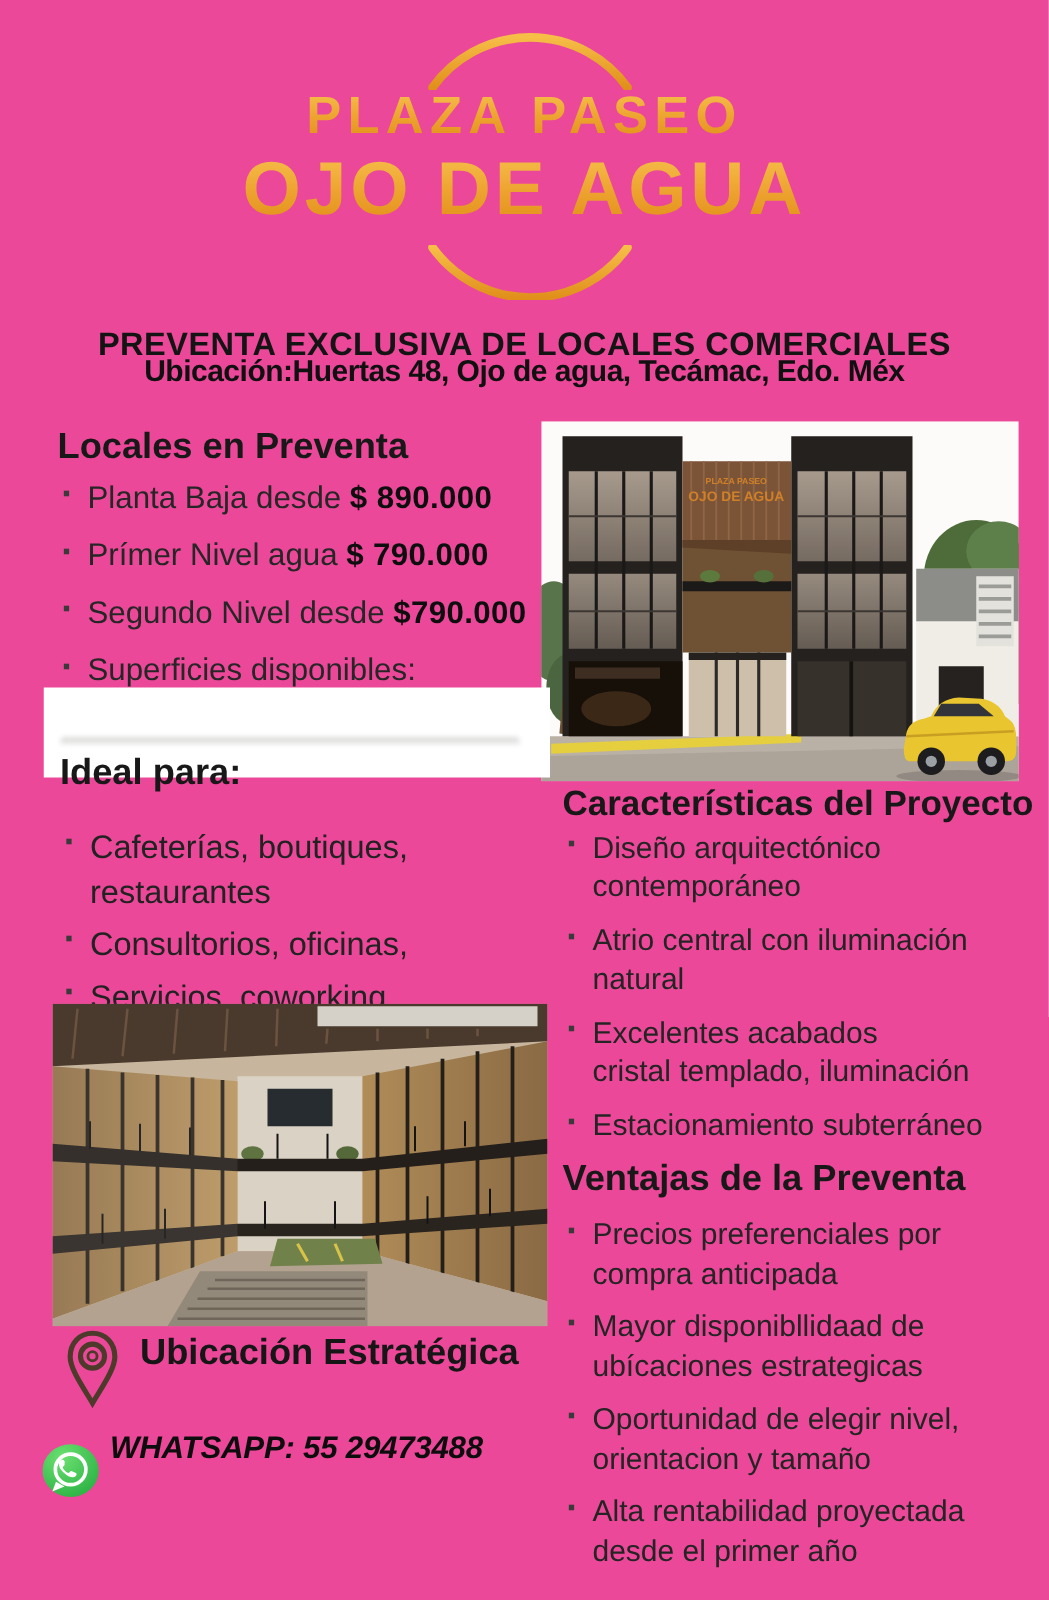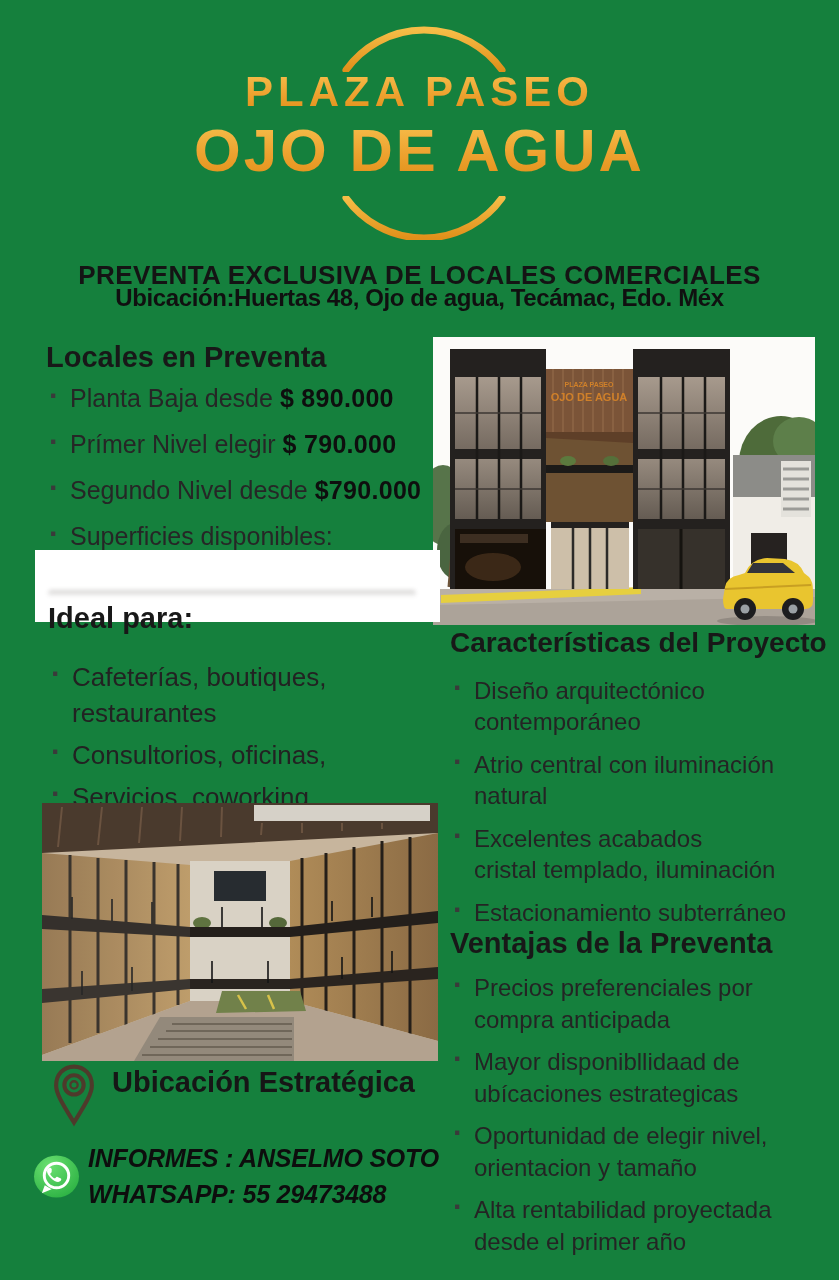--- a/index.html
+++ b/index.html
@@ -1,19 +1,19 @@
 <!DOCTYPE html>
 <html><head>
 <meta charset="utf-8">
 <style>
   html,body{margin:0;padding:0;}
   body{background:#e8e6e2;font-family:"Liberation Sans",sans-serif;}
   .flyer{
     position:relative;width:839px;height:1280px;margin:0 auto;
-    background:#15803d;overflow:hidden;color:#1a1a1a;
+    background:#ec4899;overflow:hidden;color:#1a1a1a;
   }
   
   .logo-arc{position:absolute;left:340px;width:168px;}
   .arc-top{top:26px;height:46px;}
   .arc-bottom{top:196px;height:44px;}
   .logo-line{
     position:absolute;left:0;width:100%;text-align:center;font-weight:700;
     background:linear-gradient(180deg,#f8c451 0%,#eda22f 55%,#df8d15 100%);
     -webkit-background-clip:text;background-clip:text;color:transparent;
   }
@@ -52,21 +52,21 @@
   .building-img{position:absolute;left:433px;top:337px;width:382px;height:288px;}
   .atrium-img{position:absolute;left:42px;top:803px;width:396px;height:258px;}
   
   .ideal{position:absolute;left:48px;top:602px;width:394px;}
   .ideal h2{font-size:29px;}
   .ideal ul{margin-top:24px;}
   .ideal li{font-size:26px;line-height:36px;margin-bottom:6px;color:#222;}
   
   .caract{position:absolute;left:450px;top:627px;width:386px;}
   .caract h2{font-size:28px;}
-  .caract ul{margin-top:16px;}
+  .caract ul{margin-top:4px;}
   .caract li{font-size:24px;line-height:31px;margin-bottom:12px;color:#242424;}
   .ventajas{position:absolute;left:450px;top:927px;width:392px;}
   .ventajas h2{font-size:29px;}
   .ventajas ul{margin-top:12px;}
   .ventajas li{font-size:24px;line-height:31.5px;margin-bottom:11px;color:#242424;}
   
   .pin-icon{position:absolute;left:52px;top:1060px;}
   .ubic-label{position:absolute;left:112px;top:1066px;font-size:29px;font-weight:700;color:#161616;}
   .wa-icon{position:absolute;left:33px;top:1155px;}
   .contact-text{
@@ -100,21 +100,21 @@
     <path d="M6 2 A 96 96 0 0 0 162 2" fill="none" stroke="url(#g2)" stroke-width="7" stroke-linecap="round"></path>
   </svg>
 
   <div class="main-title">PREVENTA EXCLUSIVA DE LOCALES COMERCIALES</div>
   <div class="location-line"><span class="loc-label">Ubicación:</span><span>Huertas 48, Ojo de agua, Tecámac, Edo. Méx</span></div>
 
   <section class="locales">
     <h2>Locales en Preventa</h2>
     <ul>
       <li><span>Planta Baja desde </span><strong>$ 890.000</strong></li>
-      <li><span>Prímer Nivel elegir </span><strong>$ 790.000</strong></li>
+      <li><span>Prímer Nivel agua </span><strong>$ 790.000</strong></li>
       <li><span>Segundo Nivel desde </span><strong>$790.000</strong></li>
       <li>
           <span class="l">Superficies disponibles:</span>
           <span class="l">20 m², 25 m², 50 m²</span>
         </li>
     </ul>
   </section>
 
   <div class="building-img">
     <svg viewBox="0 0 382 288" width="382" height="288">
@@ -320,17 +320,16 @@
       <stop offset="0" stop-color="#6be071"></stop>
           <stop offset="1" stop-color="#1fa83a"></stop>
     </radialGradient>
       </defs>
     <ellipse cx="24" cy="22" rx="23" ry="21.5" fill="url(#wg)"></ellipse>
     <circle cx="24" cy="21" r="12.5" fill="none" stroke="#ffffff" stroke-width="3"></circle>
     <polygon points="12,31 9,39 19,35" fill="#ffffff"></polygon>
     <path d="M19.2 14.8 c-.9-2-1.8-1.6-2.4-1.6 -1 0-2.5 1.2-2.5 3.3 0 2.1 1.6 4.7 3.9 7 2.6 2.6 5.4 4 7.5 4 2 0 3.2-1.6 3.2-2.6 0-.5-.3-.9-.9-1.1 l-2.9-1.4 c-.5-.2-.9-.1-1.2.2 l-1 1 c-.3.3-.8.4-1.3.2 -1.5-.9-3.1-2.4-3.9-3.8 -.2-.4-.1-1 .2-1.3 l.9-.9 c.3-.3.4-.8.2-1.2 z" fill="#ffffff"></path>
   </svg>
   <div class="contact-text">
-    <div>INFORMES : ANSELMO SOTO</div>
     <div>WHATSAPP: 55 29473488</div>
   </div>
 
 </div>
 
 </body></html>

